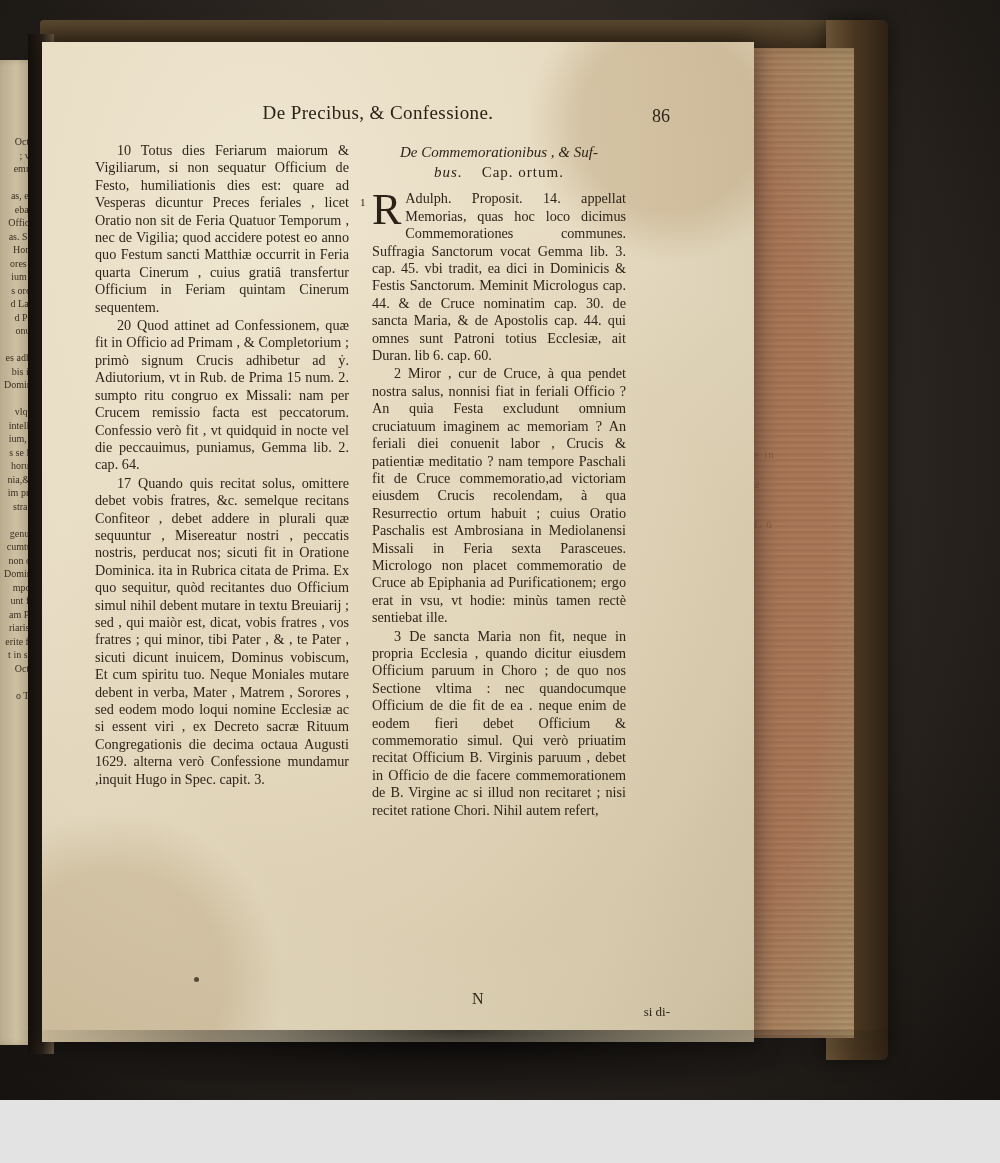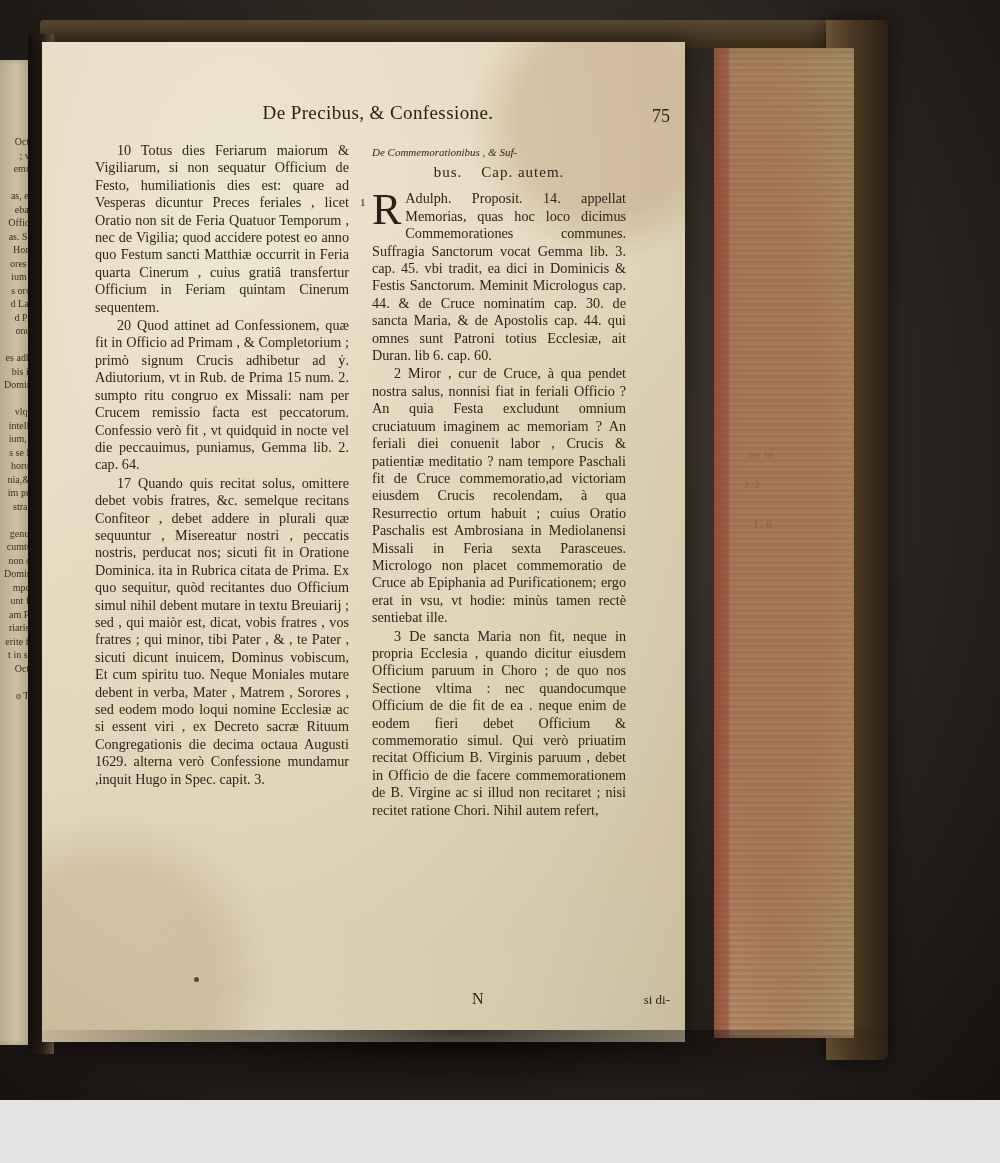--- a/index.html
+++ b/index.html
@@ -28,21 +28,21 @@
     padding:48px 3px 0 4px;text-align:right;font-family:"Liberation Serif",serif;
     white-space:pre-line;
   }
   
   #gutter{
     position:absolute;left:28px;top:34px;width:26px;height:1020px;
     background:linear-gradient(90deg,#140f0b 0%, #2a211a 55%, #6b5b46 100%);
   }
   
   #page{
-    position:absolute;left:42px;top:42px;width:643px;height:1000px;
+    position:absolute;left:42px;top:42px;width:712px;height:1000px;
     background:
       radial-gradient(ellipse at 30% 20%, #efe6d0 0%, #e7dcc3 45%, #d9cdb1 78%, #c9bb9c 100%);
     box-shadow: 0 0 24px rgba(0,0,0,.55);
   }
   
   #page:before{
     content:"";position:absolute;inset:0;
     background:
       radial-gradient(circle at 88% 8%, rgba(150,110,60,.22) 0 90px, transparent 140px),
       radial-gradient(circle at 10% 94%, rgba(140,105,55,.18) 0 110px, transparent 170px),
@@ -103,35 +103,35 @@
   }
   .col{
     position:absolute;top:100px;width:254px;
     font-size:14.2px;line-height:17.4px;color:#2e241a;
     text-align:justify;
     -webkit-hyphens:auto;hyphens:auto;
   }
   #col-left{left:53px;}
   #col-right{left:330px;}
   .para{margin:0 0 1px 0;text-indent:22px;}
-  .it{}
+  .it{font-style:italic;}
   .sec-title{
-    font-style:italic;font-size:11px;line-height:20px;
+    font-style:italic;font-size:15px;line-height:20px;text-align:center;
     margin:0 0 2px 0;text-indent:0;
   }
   .cap-line{
     text-align:center;font-style:normal;font-size:15px;letter-spacing:1px;
     margin:0 0 9px 0;
   }
   .dropcap{
     float:left;font-size:44px;line-height:36px;padding:2px 4px 0 0;
     color:#2b2116;font-family:"Liberation Serif",serif;
   }
   .catchword{
-    position:absolute;right:44px;bottom:34px;font-size:13px;color:#2e241a;
+    position:absolute;right:44px;bottom:22px;font-size:13px;color:#2e241a;
   }
   .sig{
     position:absolute;left:430px;bottom:34px;font-size:16px;color:#2e241a;
   }
   .inkblot{
     position:absolute;left:152px;bottom:60px;width:5px;height:5px;
     border-radius:50%;background:rgba(45,33,20,.75);
   }
   
   #bottombar{
@@ -195,21 +195,21 @@
 <div id="foreedge">
   <div class="edge-mark" style="left:34px;top:400px;">ne in</div>
   <div class="edge-mark" style="left:30px;top:430px;">2.2</div>
   <div class="edge-mark" style="left:40px;top:470px;">f. 6</div>
 </div>
 
 <div id="page">
   <div id="content">
 
     <div class="running-head">De Precibus, &amp; Confessione.</div>
-    <div class="folio">75</div>
+    <div class="folio">86</div>
     <div class="rule"></div>
 
     <div class="col" id="col-left">
       <p class="para">
         <span>10</span>
         <span>Totus dies Feriarum maiorum &amp; Vigiliarum, si non sequatur Officium de Festo, humiliationis dies est: quare ad Vesperas dicuntur Preces feriales , licet Oratio non sit de Feria Quatuor Temporum , nec de Vigilia; quod accidere potest eo anno quo Festum sancti Matthiæ occurrit in Feria quarta Cinerum , cuius gratiâ transfertur Officium in Feriam quintam Cinerum sequentem.</span>
       </p>
       <p class="para">
         <span>20</span>
         <span>Quod attinet ad Confessionem, quæ fit in Officio ad Primam , &amp; Completorium ; primò signum Crucis adhibetur ad ẏ. Adiutorium, vt in Rub. de Prima 15 num. 2. sumpto ritu congruo ex Missali: nam per Crucem remissio facta est peccatorum. Confessio verò fit , vt quidquid in nocte vel die peccauimus, puniamus, Gemma lib. 2. cap. 64.</span>
@@ -218,21 +218,21 @@
         <span>17</span>
         <span>Quando quis recitat solus, omittere debet vobis fratres, &amp;c. semelque recitans Confiteor , debet addere in plurali quæ sequuntur , Misereatur nostri , peccatis nostris, perducat nos; sicuti fit in Oratione Dominica. ita in Rubrica citata de Prima. Ex quo sequitur, quòd recitantes duo Officium simul nihil debent mutare in textu Breuiarij ; sed , qui maiòr est, dicat, vobis fratres , vos fratres ; qui minor, tibi Pater , &amp; , te Pater , sicuti dicunt inuicem, Dominus vobiscum, Et cum spiritu tuo. Neque Moniales mutare debent in verba, Mater , Matrem , Sorores , sed eodem modo loqui nomine Ecclesiæ ac si essent viri , ex Decreto sacræ Rituum Congregationis die decima octaua Augusti 1629. alterna verò Confessione mundamur ,inquit Hugo in Spec. capit. 3.</span>
       </p>
     </div>
 
     <div class="col" id="col-right">
       <p class="sec-title">De Commemorationibus , &amp; Suf-</p>
       <p class="cap-line">
         <span class="it">bus.</span>
         &nbsp;&nbsp;
-        <span>Cap. autem.</span>
+        <span>Cap. ortum.</span>
       </p>
 
       <p class="para" style="text-indent:0;">
         <span style="float:left;font-size:11px;margin:4px 2px 0 -12px;">1</span>
         <span class="dropcap">R</span>
         <span>Adulph. Proposit. 14. appellat Memorias, quas hoc loco dicimus Commemorationes communes. Suffragia Sanctorum vocat Gemma lib. 3. cap. 45. vbi tradit, ea dici in Dominicis &amp; Festis Sanctorum. Meminit Micrologus cap. 44. &amp; de Cruce nominatim cap. 30. de sancta Maria, &amp; de Apostolis cap. 44. qui omnes sunt Patroni totius Ecclesiæ, ait Duran. lib 6. cap. 60.</span>
       </p>
       <p class="para">
         <span>2</span>
         <span>Miror , cur de Cruce, à qua pendet nostra salus, nonnisi fiat in feriali Officio ? An quia Festa excludunt omnium cruciatuum imaginem ac memoriam ? An feriali diei conuenit labor , Crucis &amp; patientiæ meditatio ? nam tempore Paschali fit de Cruce commemoratio,ad victoriam eiusdem Crucis recolendam, à qua Resurrectio ortum habuit ; cuius Oratio Paschalis est Ambrosiana in Mediolanensi Missali in Feria sexta Parasceues. Micrologo non placet commemoratio de Cruce ab Epiphania ad Purificationem; ergo erat in vsu, vt hodie: minùs tamen rectè sentiebat ille.</span>

